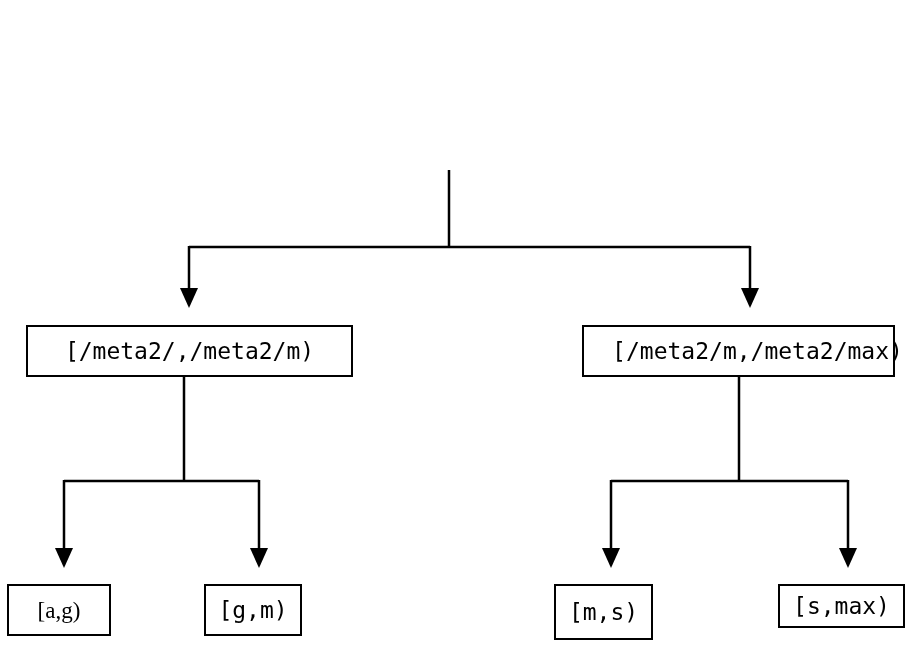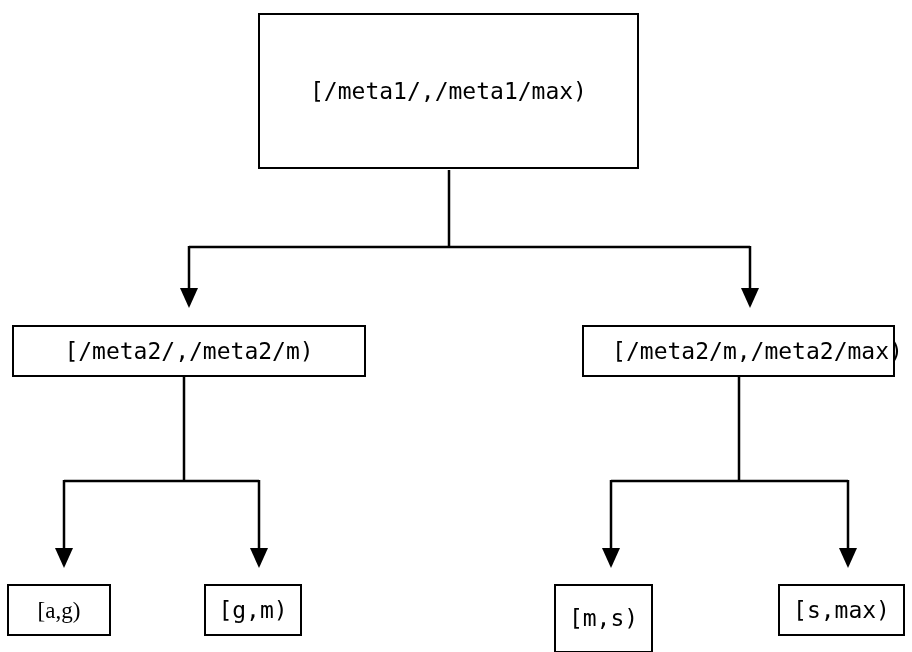--- a/index.html
+++ b/index.html
@@ -39,26 +39,26 @@
     border: 2.5px solid #000000;
     background: #ffffff;
     display: flex;
     align-items: center;
     justify-content: center;
     font-size: 23px;
     line-height: 1;
     white-space: nowrap;
   }
   .node-root   { left: 258px; top: 13px;  width: 381px; height: 156px; }
-  .node-left   { left: 12px;  top: 325px; width: 354px; height: 52px; }
+  .node-left   { left: 26px;  top: 325px; width: 327px; height: 52px; }
   .node-right  { left: 582px; top: 325px; width: 313px; height: 52px; padding-left: 38px; }
   .node-leaf1  { left: 7px;   top: 584px; width: 104px; height: 52px; font-family: Liberation Serif, serif; }
   .node-leaf2  { left: 204px; top: 584px; width: 98px;  height: 52px; }
-  .node-leaf3  { left: 554px; top: 584px; width: 99px;  height: 69px; }
-  .node-leaf4  { left: 778px; top: 584px; width: 127px; height: 52px; }
+  .node-leaf3  { left: 554px; top: 584px; width: 99px;  height: 56px; }
+  .node-leaf4  { left: 778px; top: 584px; width: 127px; height: 44px; }
 </style>
 </head>
 <body>
 
 <div class="canvas">
 
   <svg class="edges-svg" viewBox="0 0 912 652" xmlns="http://www.w3.org/2000/svg">
 
     <g>
       <path d="M449 170 L449 247 M189 247 L449 247 M189 246 L189 288"></path>
@@ -81,23 +81,20 @@
     <g>
       <path d="M739 377 L739 481 M611 481 L739 481 M611 480 L611 548"></path>
       <polygon points="602,548 620,548 611,568"></polygon>
     </g>
     <g>
       <path d="M739 481 L848 481 M848 480 L848 548"></path>
       <polygon points="839,548 857,548 848,568"></polygon>
     </g>
   </svg>
 
-  <div class="node node-root">
-    <span>[/meta1/,/meta1/max)</span>
-  </div>
 
   <div class="node node-left">
     <span>[/meta2/,/meta2/m)</span>
   </div>
 
   <div class="node node-right">
     <span>[/meta2/m,/meta2/max)</span>
   </div>
 
   <div class="node node-leaf1">

